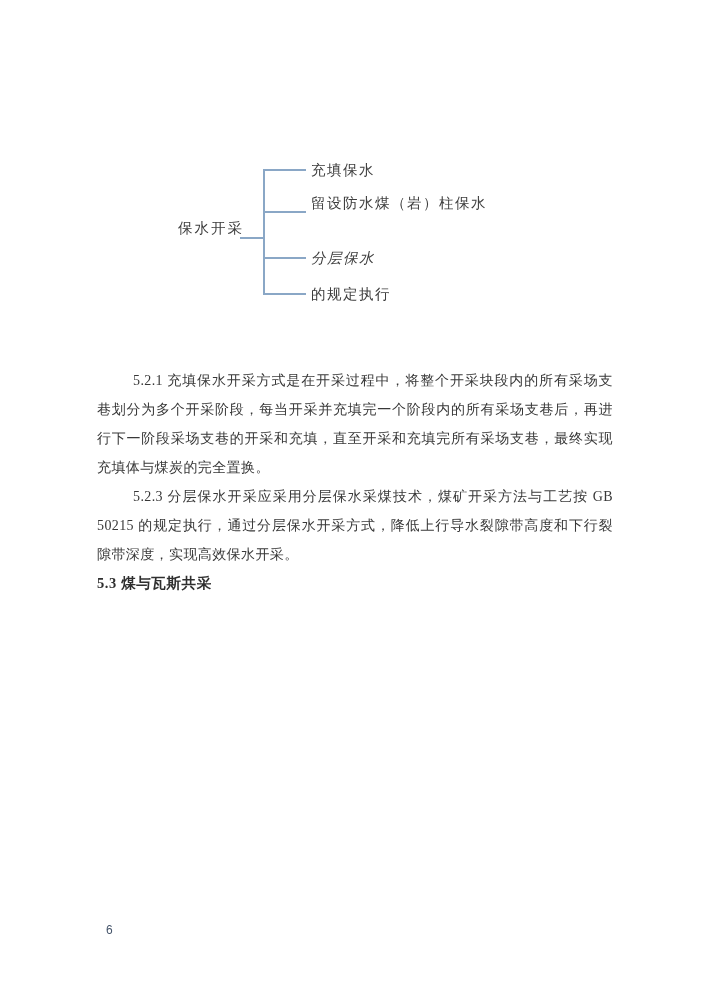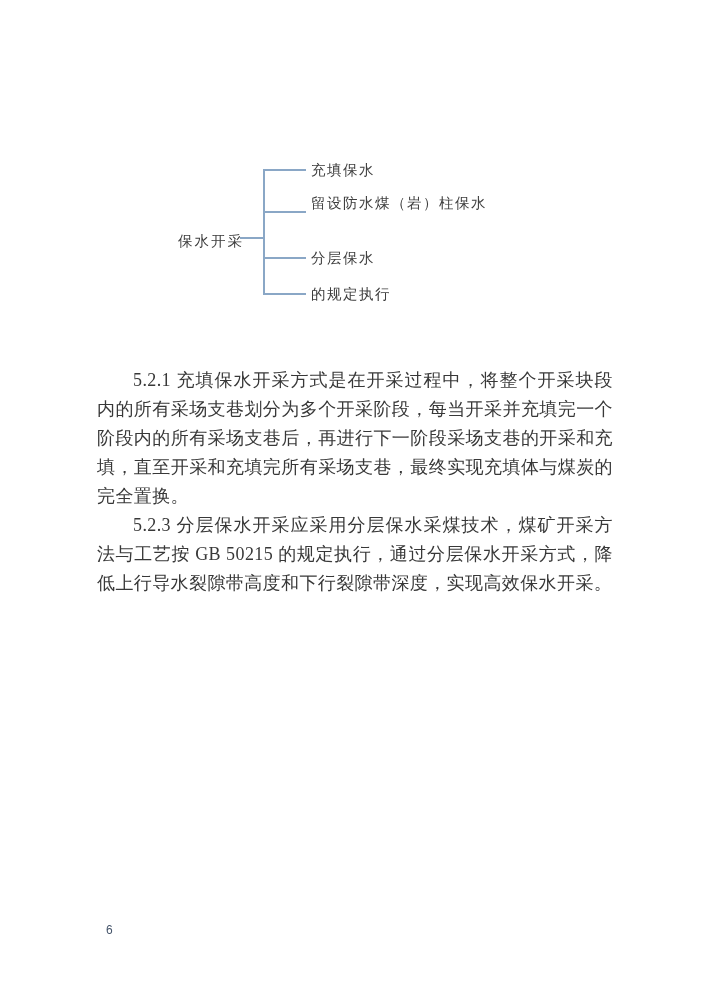--- a/index.html
+++ b/index.html
@@ -9,21 +9,21 @@
     height: 1000px;
     background: #ffffff;
     font-family: "Liberation Serif", serif;
     overflow: hidden;
   }
 
   
   .diagram-root-label {
     position: absolute;
     left: 178px;
-    top: 232px;
+    top: 219px;
     font-size: 14.5px;
     letter-spacing: 2px;
     color: #3d3d3d;
     white-space: nowrap;
     text-align: center;
   }
   .dg-hline { position: absolute; height: 2px; background: #8aa7c6; }
   .dg-vline { position: absolute; width: 2px; background: #8aa7c6; }
   .branch-label {
     position: absolute;
@@ -36,21 +36,21 @@
 
   
   .text-block {
     position: absolute;
     left: 97px;
     top: 366px;
     width: 516px;
   }
   .body-para {
     margin: 0;
-    font-size: 18px;
+    font-size: 14px;
     line-height: 29px;
     text-align: justify;
     text-indent: 36px;
     letter-spacing: 0.4px;
     color: #383838;
   }
   .section-heading {
     margin: 0;
     font-size: 14.5px;
     line-height: 29px;
@@ -80,24 +80,25 @@
 
     <div class="dg-vline" style="left:263px; top:169px; height:126px;"></div>
 
     <div class="dg-hline" style="left:263px; top:169px; width:43px;"></div>
     <div class="dg-hline" style="left:263px; top:211px; width:43px;"></div>
     <div class="dg-hline" style="left:263px; top:257px; width:43px;"></div>
     <div class="dg-hline" style="left:263px; top:293px; width:43px;"></div>
 
     <span class="branch-label" style="top:161px;font-family:Liberation Serif, serif;">充填保水</span>
     <span class="branch-label" style="top:194px;">留设防水煤（岩）柱保水</span>
-    <span class="branch-label" style="top:249px;">分层保水</span>
+    <span class="branch-label" style="top:249px;font-style:italic;">分层保水</span>
     <span class="branch-label" style="top:285px;">的规定执行</span>
   </div>
 
   <div class="text-block">
     <p class="body-para">5.2.1 充填保水开采方式是在开采过程中，将整个开采块段内的所有采场支巷划分为多个开采阶段，每当开采并充填完一个阶段内的所有采场支巷后，再进行下一阶段采场支巷的开采和充填，直至开采和充填完所有采场支巷，最终实现充填体与煤炭的完全置换。</p>
     <p class="body-para">5.2.3 分层保水开采应采用分层保水采煤技术，煤矿开采方法与工艺按 GB 50215 的规定执行，通过分层保水开采方式，降低上行导水裂隙带高度和下行裂隙带深度，实现高效保水开采。</p>
+    <p class="section-heading">5.3 煤与瓦斯共采</p>
   </div>
 
   <span class="page-number">6</span>
 
 </div>
 
 </body></html>

